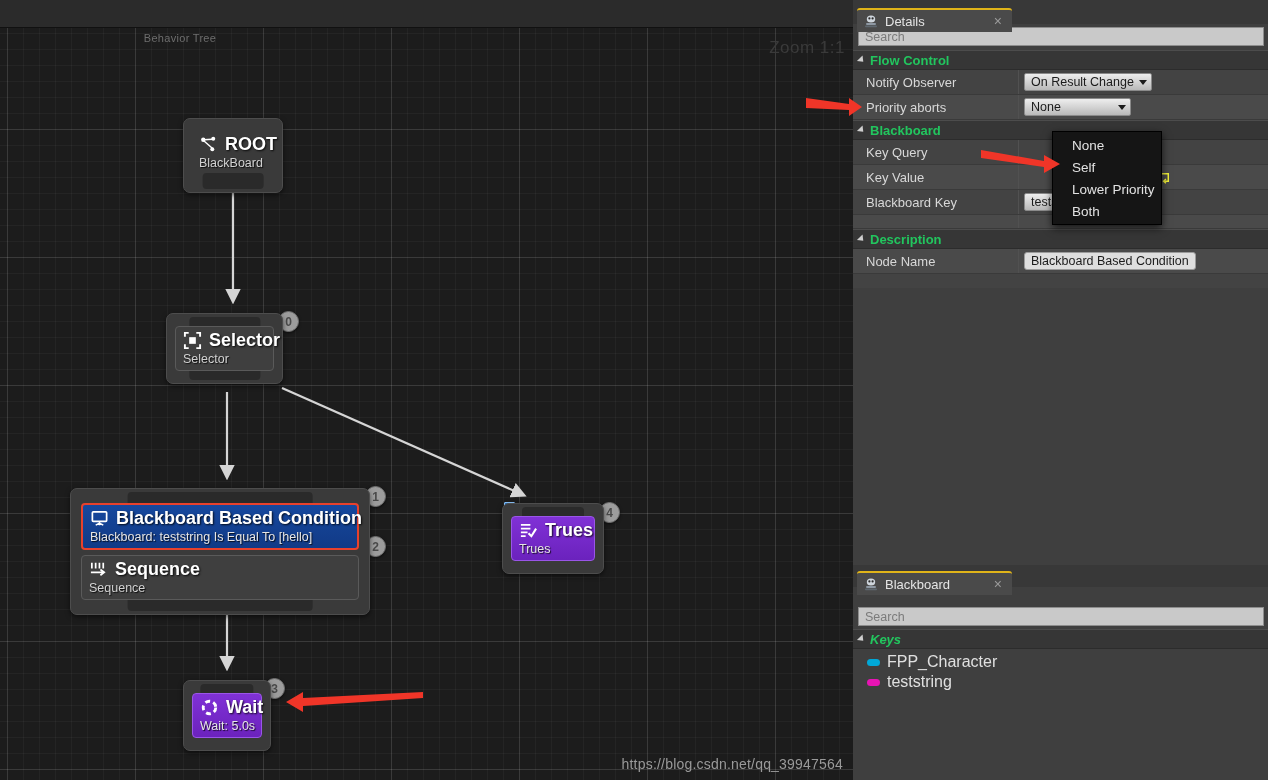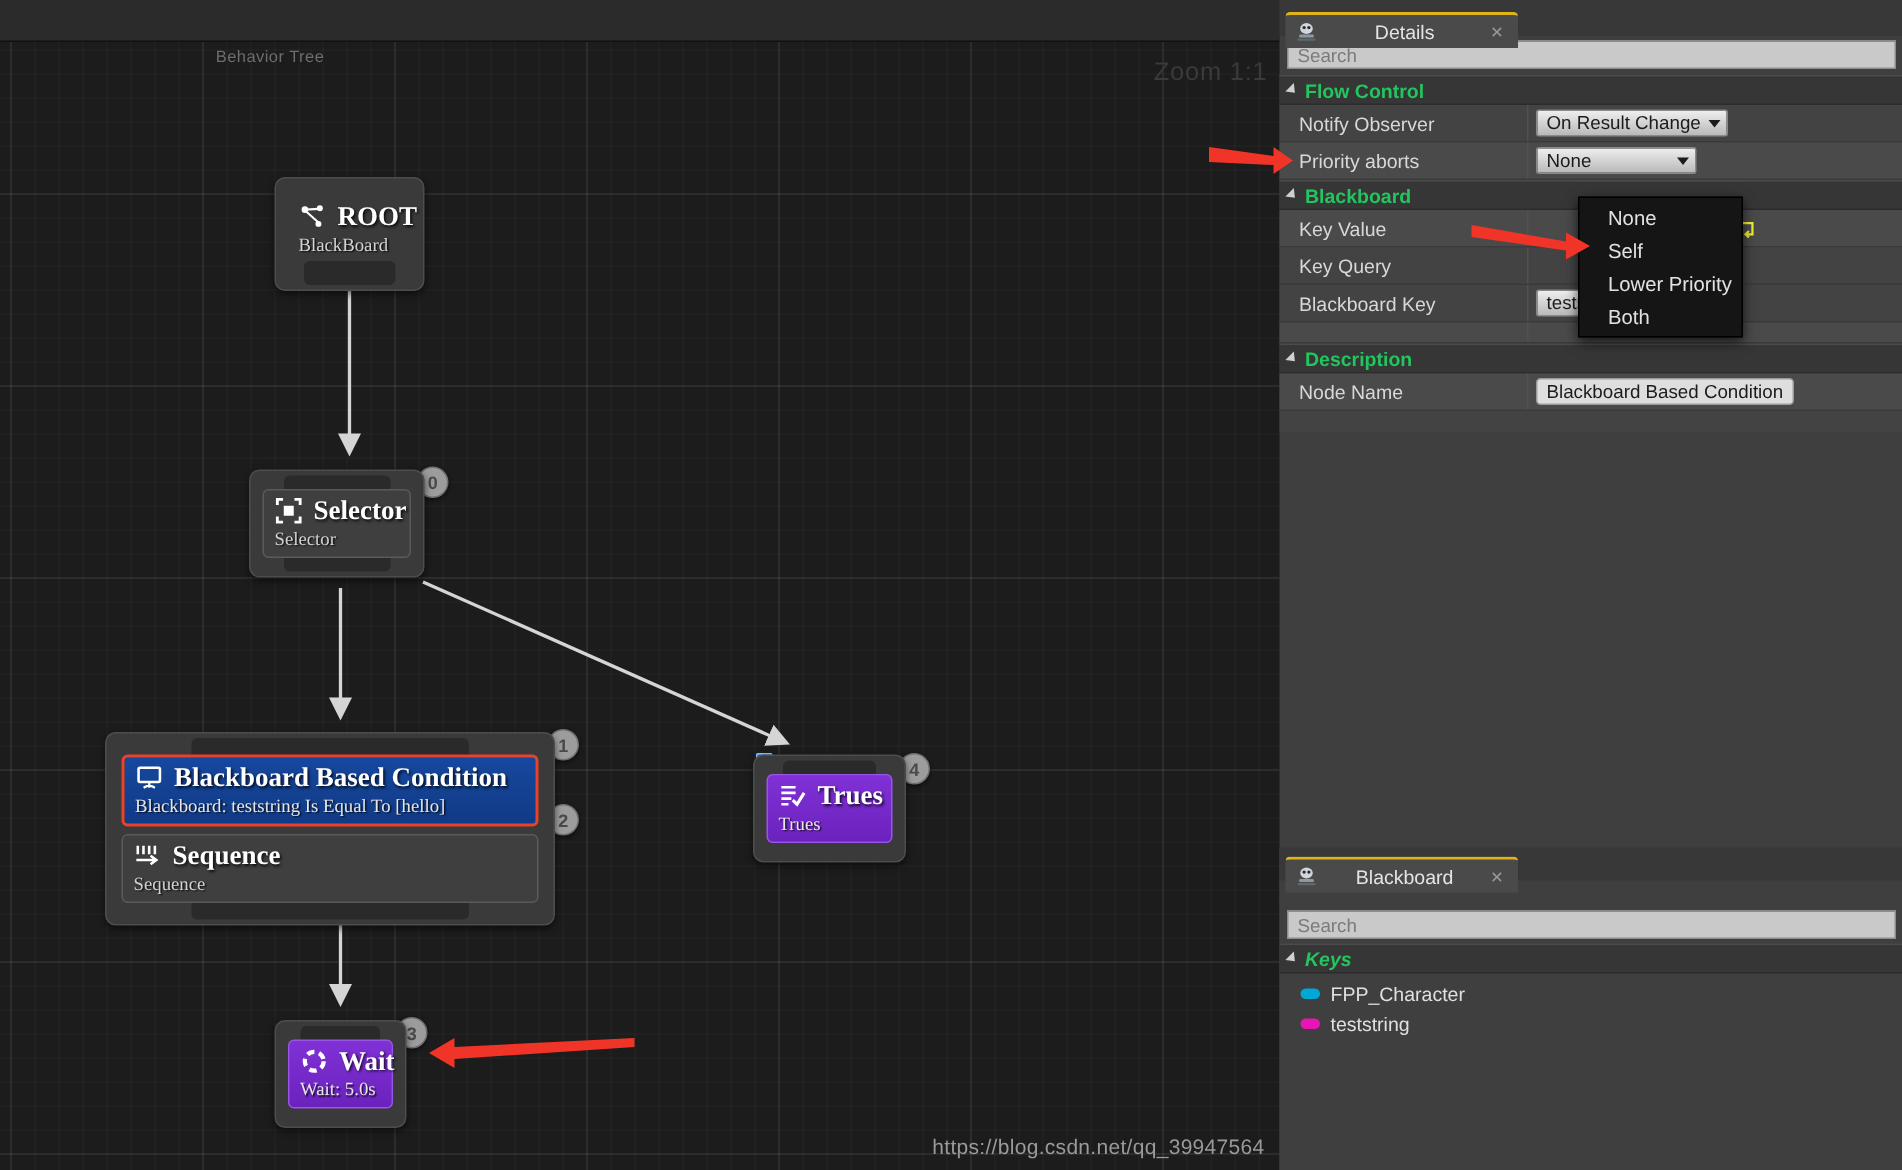--- a/index.html
+++ b/index.html
@@ -45,21 +45,20 @@
 
   
   .bt-node { position: absolute; }
   .bt-body {
     position: relative;
     background: #3a3a3a;
     border: 1px solid #4d4d4d;
     border-radius: 7px;
     padding: 12px 8px;
     box-shadow: 0 2px 5px rgba(0,0,0,.55);
-    font-family: Liberation Serif, serif;
   }
   .bt-pin-top {
     position: absolute; left: 50%; transform: translateX(-50%);
     top: 3px; width: 62%; height: 16px;
     background: #2a2a2a; border-radius: 4px;
   }
   .bt-pin-bottom {
     position: absolute; left: 50%; transform: translateX(-50%);
     bottom: 3px; width: 62%; height: 16px;
     background: #2a2a2a; border-radius: 4px;
@@ -108,21 +107,21 @@
   #node-selector  { left: 166px; top: 313px; width: 117px; }
   #node-composite { left: 70px;  top: 488px; width: 300px; }
   #node-trues     { left: 502px; top: 503px; width: 102px; }
   #node-wait      { left: 183px; top: 680px; width: 88px; }
 
   
   #right {
     position: absolute; left: 853px; top: 0; width: 415px; height: 780px;
     background: #3f3f3f;
   }
-  .panel-tabbar { position: relative; height: 24px; background: #383838; text-align: center; }
+  .panel-tabbar { position: relative; height: 24px; background: #383838; }
   .panel-tab {
     position: absolute; left: 4px; top: 8px;
     height: 24px; width: 155px;
     background: #4a4a4a; border-top: 2px solid #e0b419;
     border-top-left-radius: 3px; border-top-right-radius: 3px;
     display: flex; align-items: center; padding: 0 6px; gap: 6px;
   }
   .panel-tab .tab-label { font-size: 13px; color: #e4e4e4; flex: 1; }
   .panel-tab .tab-close { font-size: 14px; color: #9b9b9b; padding-right: 4px; }
   .ue-icon { width: 16px; height: 16px; display: block; }
@@ -190,21 +189,21 @@
     height: 22px; display: flex; align-items: center;
     padding-left: 19px; font-size: 13.5px; color: #e2e2e2;
   }
 
   
   #bb-panel { position: absolute; left: 0; top: 565px; width: 415px; height: 215px; background: #3f3f3f; }
   #bb-panel .panel-tabbar { background: #383838; height: 22px; }
   .bb-gap { height: 17px; background: #3f3f3f; }
   .bb-key {
     display: flex; align-items: center; gap: 7px;
-    height: 20px; padding-left: 14px; font-size: 13px; color: #e0e0e0;
+    height: 20px; padding-left: 14px; font-size: 16px; color: #e0e0e0;
   }
   .keychip { width: 13px; height: 7px; border-radius: 4px; display: block; }
 
   
   #overlay { position: absolute; left: 0; top: 0; width: 1268px; height: 780px; pointer-events: none; z-index: 60; }
 </style>
 </head>
 <body>
 
 <div id="app">
@@ -373,32 +372,32 @@
           </div>
         </div>
       </div>
     </div>
 
     <div>
       <div class="sec-header">
         <span class="tri"></span>
         <span>Blackboard</span>
       </div>
+      <div class="prop-row dark">
+        <div class="prop-label">Key Query</div>
+        <div class="prop-value"></div>
+      </div>
       <div class="prop-row alt">
         <div class="prop-label">Key Value</div>
         <div class="prop-value" style="justify-content:flex-end;padding-right:96px;">
           <svg class="reset-ico" viewBox="0 0 14 14">
             <path d="M3,3 L10,3 L10,11 L6,11" stroke="#f2f23a" stroke-width="1.6" fill="none"></path>
             <path d="M7.5,8.6 L5,11 L7.5,13.2" stroke="#f2f23a" stroke-width="1.6" fill="none"></path>
           </svg>
         </div>
-      </div>
-      <div class="prop-row dark">
-        <div class="prop-label">Key Query</div>
-        <div class="prop-value"></div>
       </div>
       <div class="prop-row dark">
         <div class="prop-label">Blackboard Key</div>
         <div class="prop-value">
           <div class="combo fixed">
             <span>teststring</span>
             <span class="caret"></span>
           </div>
           <svg class="reset-ico" viewBox="0 0 14 14">
             <path d="M3,3 L10,3 L10,11 L6,11" stroke="#f2f23a" stroke-width="1.6" fill="none"></path>

